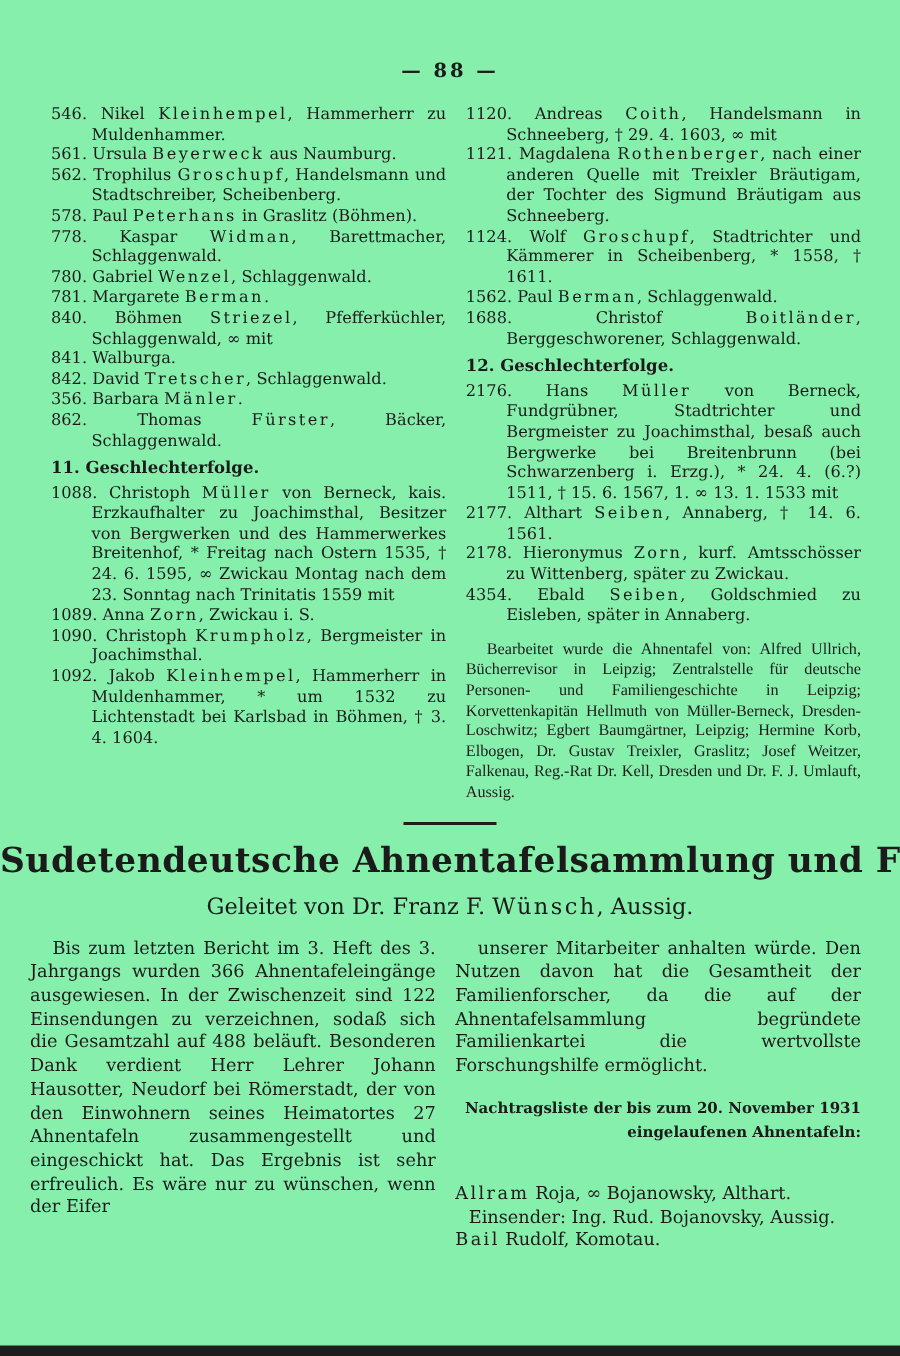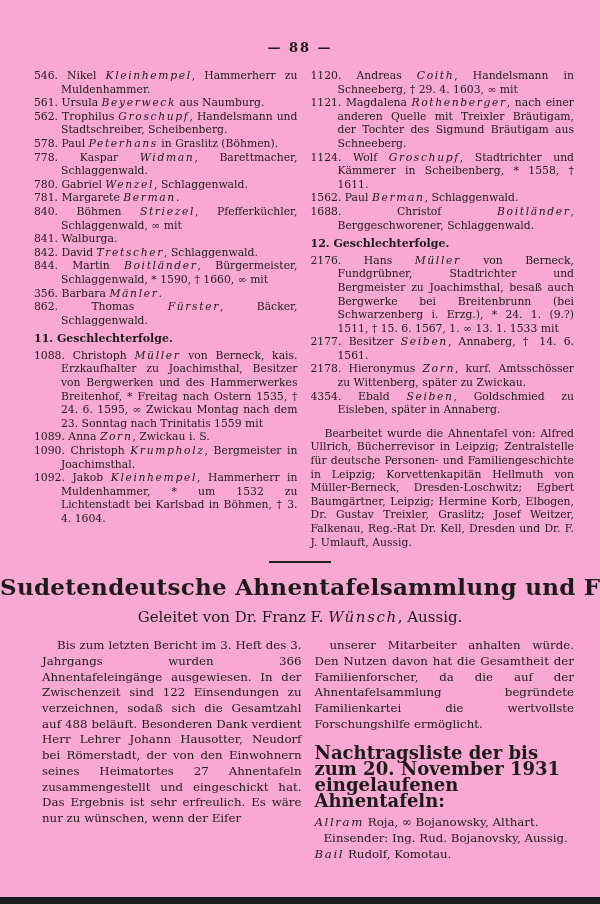--- a/index.html
+++ b/index.html
@@ -1,20 +1,20 @@
 <!DOCTYPE html>
 <html lang="de"><head>
 <meta charset="utf-8">
 <style>
   html,body{margin:0;padding:0;background:#e8e8e6;}
   .page{
     position:relative;
     width:600px;height:904px;
     margin:0 auto;
-    background:#f9a8d4;
+    background:#86efac;
     color:#1b1b1b;
     font-family:"DejaVu Serif", serif;
     overflow:hidden;
     box-sizing:border-box;
   }
   .page-header{
     text-align:center;
     padding-top:40px;
     font-size:13px;
     font-weight:bold;
@@ -30,31 +30,32 @@
     min-width:0;
     font-size:10.8px;
     line-height:13.6px;
     text-align:justify;
   }
   .entry{
     padding-left:27px;
     text-indent:-27px;
   }
   .num{font-weight:normal;}
-  .sperr{letter-spacing:1.6px;font-style:italic;}
+  .sperr{letter-spacing:1.6px;}
   .col-heading{
     text-align:left;
     font-weight:bold;
     margin:5px 0 3px 0;
     font-size:11px;
   }
   .credits{
     margin:10px 0 0 0;
     text-indent:14px;
     text-align:justify;
+    font-family:Liberation Serif, serif;
   }
   .section-rule{
     border:none;
     border-top:2px solid #1f1f1f;
     width:62px;
     margin:12px auto 10px auto;
   }
   .main-title{
     text-align:right;
     font-size:23px;
@@ -64,36 +65,36 @@
     margin-top:4px;
   }
   .byline{
     text-align:center;
     font-size:15px;
     margin-top:8px;
   }
   .columns2{
     display:flex;
     gap:13px;
-    padding:12px 26px 0 42px;
+    padding:12px 26px 0 20px;
   }
   .col2{
     flex:1;
     min-width:0;
     font-size:11.8px;
     line-height:15.7px;
     text-align:justify;
   }
   .para{margin:0;text-indent:15px;text-align:justify;}
   .nachtrag-heading{
     font-weight:bold;
-    text-align:left;
-    font-size:18px;
+    text-align:right;
+    font-size:10px;
     line-height:16px;
-    margin:13px 0 6px 0;
+    margin:13px 0 24px 0;
   }
   .nachtrag-entry{
     padding-left:0;
     text-indent:0;
   }
   .sender{
     padding-left:9px;
     text-indent:0;
   }
   .bottom-bar{
@@ -115,39 +116,38 @@
         <div class="entry"><span class="num">546. </span><span>Nikel </span><span class="sperr">Kleinhempel</span><span>, Hammerherr zu Muldenhammer.</span></div>
         <div class="entry"><span class="num">561. </span><span>Ursula </span><span class="sperr">Beyerweck</span><span> aus Naumburg.</span></div>
         <div class="entry"><span class="num">562. </span><span>Trophilus </span><span class="sperr">Groschupf</span><span>, Handelsmann und Stadtschreiber, Scheibenberg.</span></div>
         <div class="entry"><span class="num">578. </span><span>Paul </span><span class="sperr">Peterhans</span><span> in Graslitz (Böhmen).</span></div>
         <div class="entry"><span class="num">778. </span><span>Kaspar </span><span class="sperr">Widman</span><span>, Barettmacher, Schlaggenwald.</span></div>
         <div class="entry"><span class="num">780. </span><span>Gabriel </span><span class="sperr">Wenzel</span><span>, Schlaggenwald.</span></div>
         <div class="entry"><span class="num">781. </span><span>Margarete </span><span class="sperr">Berman</span><span>.</span></div>
         <div class="entry"><span class="num">840. </span><span>Böhmen </span><span class="sperr">Striezel</span><span>, Pfefferküchler, Schlaggenwald, ∞ mit</span></div>
         <div class="entry"><span class="num">841. </span><span>Walburga.</span></div>
         <div class="entry"><span class="num">842. </span><span>David </span><span class="sperr">Tretscher</span><span>, Schlaggenwald.</span></div>
-        <div class="entry"><span class="num">844. </span><span>Martin </span><span class="sperr">Boitländer</span><span>, Bürgermeister, Schlaggenwald, * 1590, † 1660, ∞ mit</span></div>
         <div class="entry"><span class="num">356. </span><span>Barbara </span><span class="sperr">Mänler</span><span>.</span></div>
         <div class="entry"><span class="num">862. </span><span>Thomas </span><span class="sperr">Fürster</span><span>, Bäcker, Schlaggenwald.</span></div>
         <div class="col-heading">11. Geschlechterfolge.</div>
         <div class="entry"><span class="num">1088. </span><span>Christoph </span><span class="sperr">Müller</span><span> von Berneck, kais. Erzkaufhalter zu Joachimsthal, Besitzer von Bergwerken und des Hammerwerkes Breitenhof, * Freitag nach Ostern 1535, † 24. 6. 1595, ∞ Zwickau Montag nach dem 23. Sonntag nach Trinitatis 1559 mit</span></div>
         <div class="entry"><span class="num">1089. </span><span>Anna </span><span class="sperr">Zorn</span><span>, Zwickau i. S.</span></div>
         <div class="entry"><span class="num">1090. </span><span>Christoph </span><span class="sperr">Krumpholz</span><span>, Bergmeister in Joachimsthal.</span></div>
         <div class="entry"><span class="num">1092. </span><span>Jakob </span><span class="sperr">Kleinhempel</span><span>, Hammerherr in Muldenhammer, * um 1532 zu Lichtenstadt bei Karlsbad in Böhmen, † 3. 4. 1604.</span></div>
       </div>
     <div class="col">
       <div>
           <div class="entry"><span class="num">1120. </span><span>Andreas </span><span class="sperr">Coith</span><span>, Handelsmann in Schneeberg, † 29. 4. 1603, ∞ mit</span></div>
           <div class="entry"><span class="num">1121. </span><span>Magdalena </span><span class="sperr">Rothenberger</span><span>, nach einer anderen Quelle mit Treixler Bräutigam, der Tochter des Sigmund Bräutigam aus Schneeberg.</span></div>
           <div class="entry"><span class="num">1124. </span><span>Wolf </span><span class="sperr">Groschupf</span><span>, Stadtrichter und Kämmerer in Scheibenberg, * 1558, † 1611.</span></div>
           <div class="entry"><span class="num">1562. </span><span>Paul </span><span class="sperr">Berman</span><span>, Schlaggenwald.</span></div>
           <div class="entry"><span class="num">1688. </span><span>Christof </span><span class="sperr">Boitländer</span><span>, Berggeschworener, Schlaggenwald.</span></div>
           <div class="col-heading">12. Geschlechterfolge.</div>
-          <div class="entry"><span class="num">2176. </span><span>Hans </span><span class="sperr">Müller</span><span> von Berneck, Fundgrübner, Stadtrichter und Bergmeister zu Joachimsthal, besaß auch Bergwerke bei Breitenbrunn (bei Schwarzenberg i. Erzg.), * 24. 1. (9.?) 1511, † 15. 6. 1567, 1. ∞ 13. 1. 1533 mit</span></div>
-          <div class="entry"><span class="num">2177. </span><span>Besitzer </span><span class="sperr">Seiben</span><span>, Annaberg, † 14. 6. 1561.</span></div>
+          <div class="entry"><span class="num">2176. </span><span>Hans </span><span class="sperr">Müller</span><span> von Berneck, Fundgrübner, Stadtrichter und Bergmeister zu Joachimsthal, besaß auch Bergwerke bei Breitenbrunn (bei Schwarzenberg i. Erzg.), * 24. 4. (6.?) 1511, † 15. 6. 1567, 1. ∞ 13. 1. 1533 mit</span></div>
+          <div class="entry"><span class="num">2177. </span><span>Althart </span><span class="sperr">Seiben</span><span>, Annaberg, † 14. 6. 1561.</span></div>
           <div class="entry"><span class="num">2178. </span><span>Hieronymus </span><span class="sperr">Zorn</span><span>, kurf. Amtsschösser zu Wittenberg, später zu Zwickau.</span></div>
           <div class="entry"><span class="num">4354. </span><span>Ebald </span><span class="sperr">Seiben</span><span>, Goldschmied zu Eisleben, später in Annaberg.</span></div>
         </div>
       <p class="credits">Bearbeitet wurde die Ahnentafel von: Alfred Ullrich, Bücherrevisor in Leipzig; Zentralstelle für deutsche Personen- und Familiengeschichte in Leipzig; Korvettenkapitän Hellmuth von Müller-Berneck, Dresden-Loschwitz; Egbert Baumgärtner, Leipzig; Hermine Korb, Elbogen, Dr. Gustav Treixler, Graslitz; Josef Weitzer, Falkenau, Reg.-Rat Dr. Kell, Dresden und Dr. F. J. Umlauft, Aussig.</p>
     </div>
   </div>
 
   <hr class="section-rule">
 
   <div class="main-title">Sudetendeutsche Ahnentafelsammlung und Familienkartei.</div>

